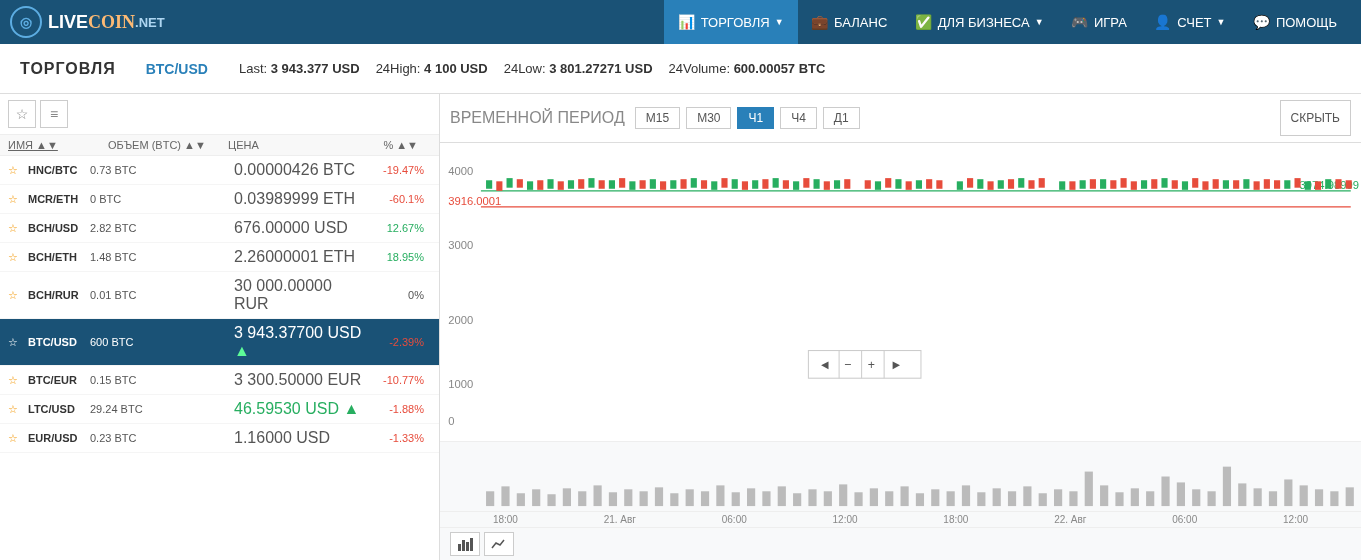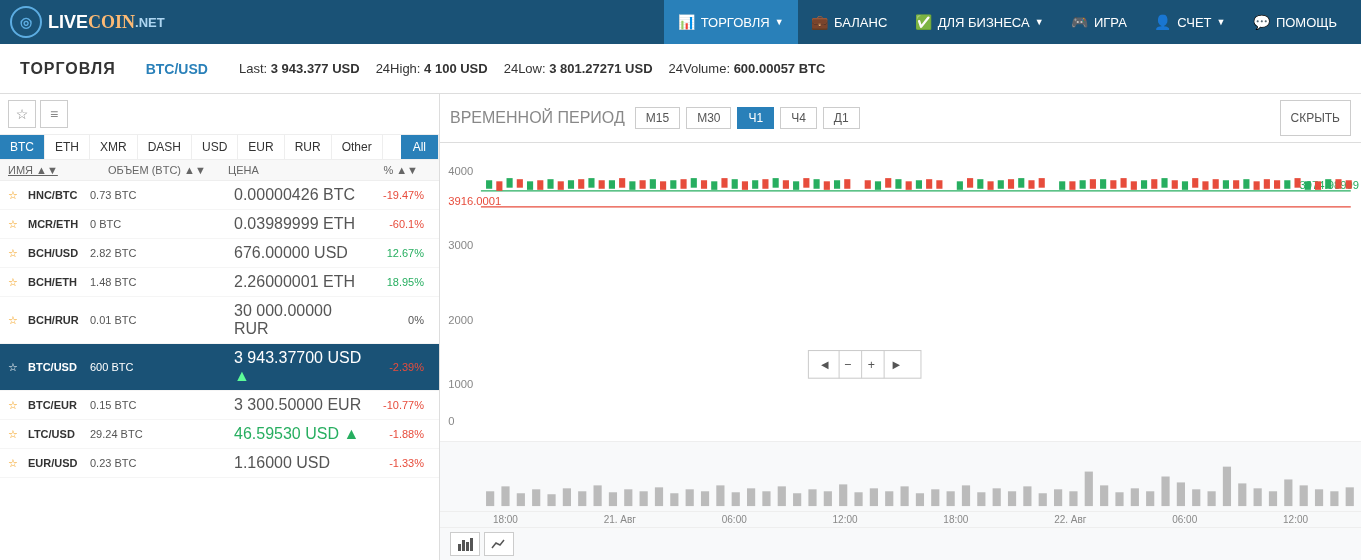--- a/index.html
+++ b/index.html
@@ -339,31 +339,20 @@
     </span>
   </div>
 </div>
 
 <div class="main">
 
   <div class="left-panel">
     <div class="filter-bar">
       <button class="star-btn">☆</button>
       <button class="list-btn">≡</button>
-    </div>
-    <div class="currency-tabs">
-      <button class="curr-tab active-blue">BTC</button>
-      <button class="curr-tab">ETH</button>
-      <button class="curr-tab">XMR</button>
-      <button class="curr-tab">DASH</button>
-      <button class="curr-tab">USD</button>
-      <button class="curr-tab">EUR</button>
-      <button class="curr-tab">RUR</button>
-      <button class="curr-tab">Other</button>
-      <button class="curr-tab all-btn">All</button>
     </div>
     <div class="table-header">
       <div class="th th-name">
         <span>ИМЯ</span> ▲▼
       </div>
       <div class="th th-vol">
         <span>ОБЪЕМ (BTC)</span> ▲▼
       </div>
       <div class="th th-price">
         <span>ЦЕНА</span>

